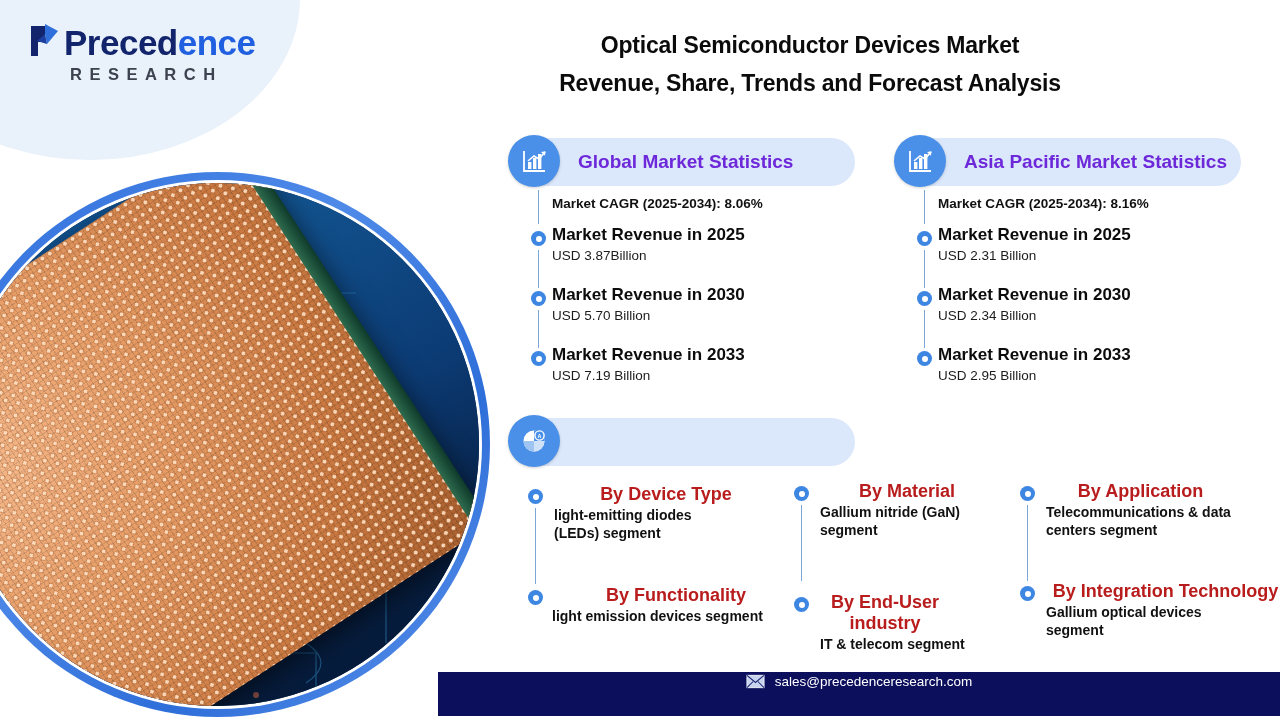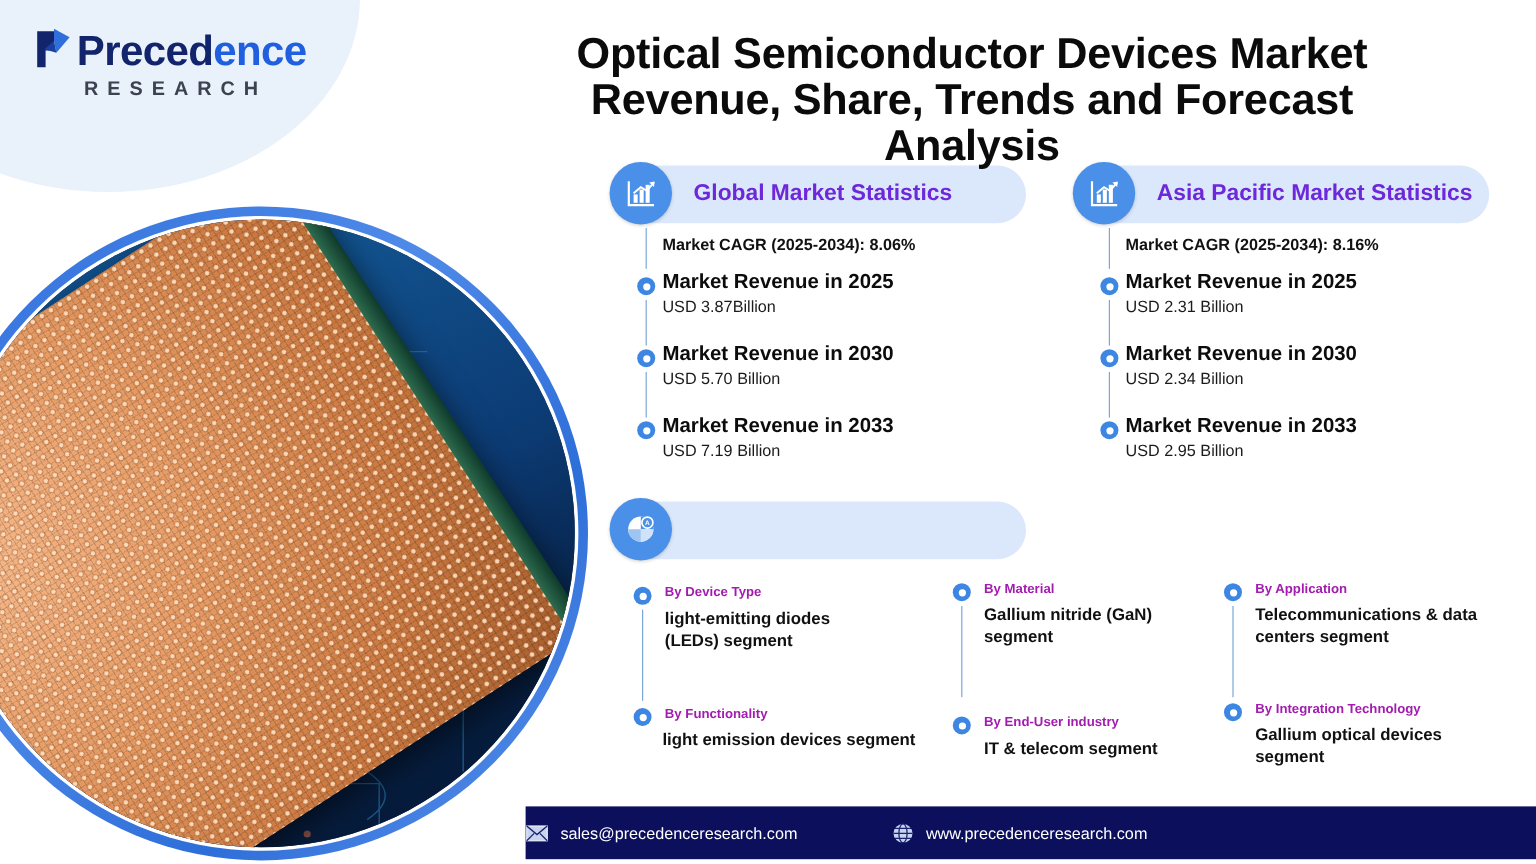--- a/index.html
+++ b/index.html
@@ -91,21 +91,21 @@
   }
   .cpu-edge{
     position:absolute; right:-2px; top:0; bottom:0; width:16px;
     background:linear-gradient(90deg,#2e6b4e,#0f3a2a);
   }
 
   
   .title{
     position:absolute; left:430px; top:26px; width:760px;
     text-align:center; z-index:5;
-    font-size:36px; font-weight:700; line-height:38px;
+    font-size:23px; font-weight:700; line-height:38px;
     color:#0b0b0b; letter-spacing:-0.2px;
   }
 
   
   .content{ position:absolute; left:0; top:0; width:1280px; height:720px; z-index:4; }
 
   .pill{
     position:absolute; height:48px;
     background:#dbe7fb;
     border-radius:24px;
@@ -149,32 +149,33 @@
   .stat-label{ font-size:17px; font-weight:700; color:#0c0c0c; line-height:22px; }
   .stat-value{ font-size:13.5px; font-weight:400; color:#1b1b1b; margin-top:2px; }
 
   
   .seg{
     position:absolute;
     padding-left:26px;
   }
   .seg .bullet{ left:0; top:5px; }
   .seg-title{
-    font-size:11px; font-weight:700; color:#a21caf; line-height:21px;
+    font-size:18px; font-weight:700; color:#b91c1c; line-height:21px;
     white-space:nowrap;
+    text-align:center;
   }
   .seg-title.wrap{ white-space:normal; }
   .seg-desc{ font-size:14px; font-weight:700; color:#111; line-height:18px; margin-top:1px; }
   .seg-vline{ position:absolute; left:7px; width:1.4px; background:#7aa7d8; }
 
   
   .footer{
     position:absolute; left:438px; top:672px; width:842px; height:44px;
     background:#0b0f5c; z-index:5;
-    display:flex; align-items:center; justify-content:flex-start; gap:78px;
+    display:flex; align-items:center; justify-content:flex-start; gap:78px;flex-direction:column;
   }
   .footer-item{ display:flex; align-items:center; gap:10px; }
   .footer-text{ color:#ffffff; font-size:13.5px; font-weight:400; }
   .footer-ico{ width:19px; height:19px; display:block; }
 </style>
 </head>
 <body>
 
 <div class="corner-blob"></div>
 

